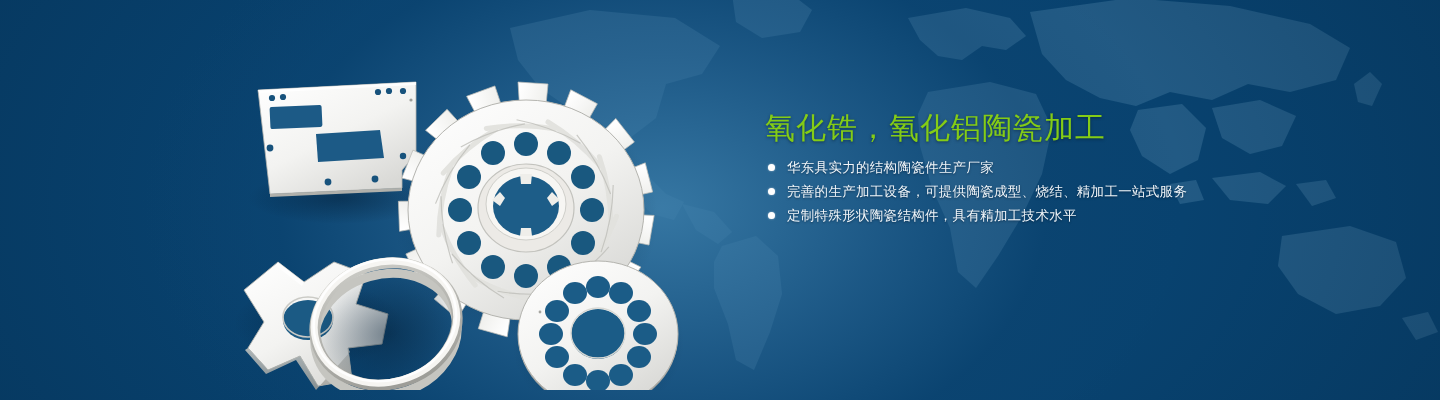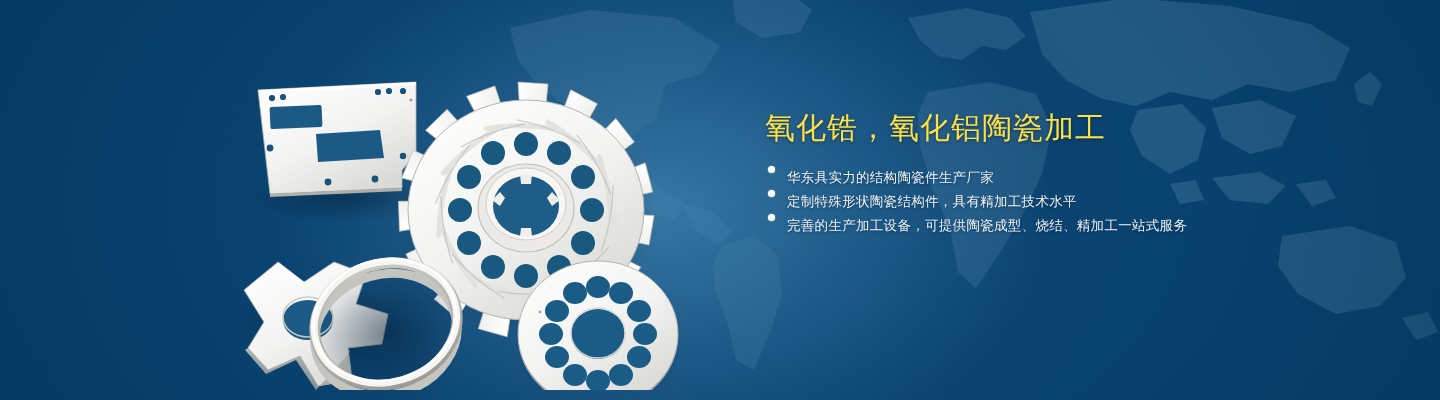--- a/index.html
+++ b/index.html
@@ -65,37 +65,37 @@
   .products svg { display: block; }
 
   
   .copy {
     position: absolute;
     left: 765px;
     top: 108px;
     width: 620px;
   }
   .headline {
-    color: #fde047;
+    color: #84cc16;
     font-size: 30px;
     line-height: 40px;
     letter-spacing: 1px;
     font-weight: 400;
-    margin: 0 0 18px 0;
+    margin: 0 0 8px 0;
     text-shadow: 0 1px 3px rgba(0,20,40,0.55);
     white-space: nowrap;
   }
   .bullets {
     list-style: none;
     margin: 0;
     padding: 0;
   }
   .bullet {
     display: flex;
-    align-items: flex-start;
+    align-items: center;
     height: 23px;
     margin: 0 0 1px 0;
   }
   .bullet-dot {
     flex: 0 0 auto;
     width: 7px;
     height: 7px;
     border-radius: 50%;
     background: #ffffff;
     margin: 0 12px 0 3px;
@@ -317,22 +317,22 @@
   <div class="copy">
     <h1 class="headline">氧化锆，氧化铝陶瓷加工</h1>
 
     <ul class="bullets">
       <li class="bullet">
         <span class="bullet-dot"></span>
         <span class="bullet-text">华东具实力的结构陶瓷件生产厂家</span>
       </li>
       <li class="bullet">
         <span class="bullet-dot"></span>
-        <span class="bullet-text">定制特殊形状陶瓷结构件，具有精加工技术水平</span>
+        <span class="bullet-text">完善的生产加工设备，可提供陶瓷成型、烧结、精加工一站式服务</span>
       </li>
       <li class="bullet">
         <span class="bullet-dot"></span>
-        <span class="bullet-text">完善的生产加工设备，可提供陶瓷成型、烧结、精加工一站式服务</span>
+        <span class="bullet-text">定制特殊形状陶瓷结构件，具有精加工技术水平</span>
       </li>
     </ul>
   </div>
 
 </div>
 
 </body></html>

